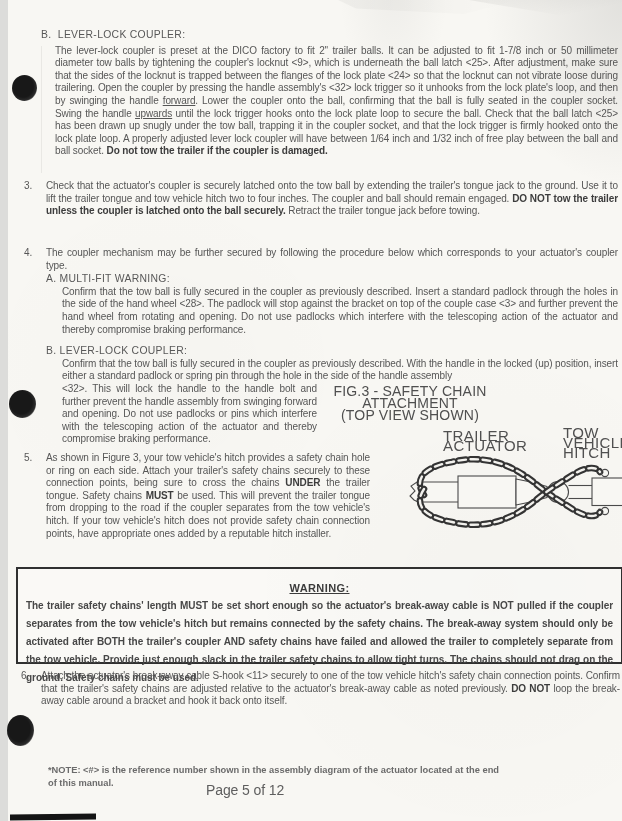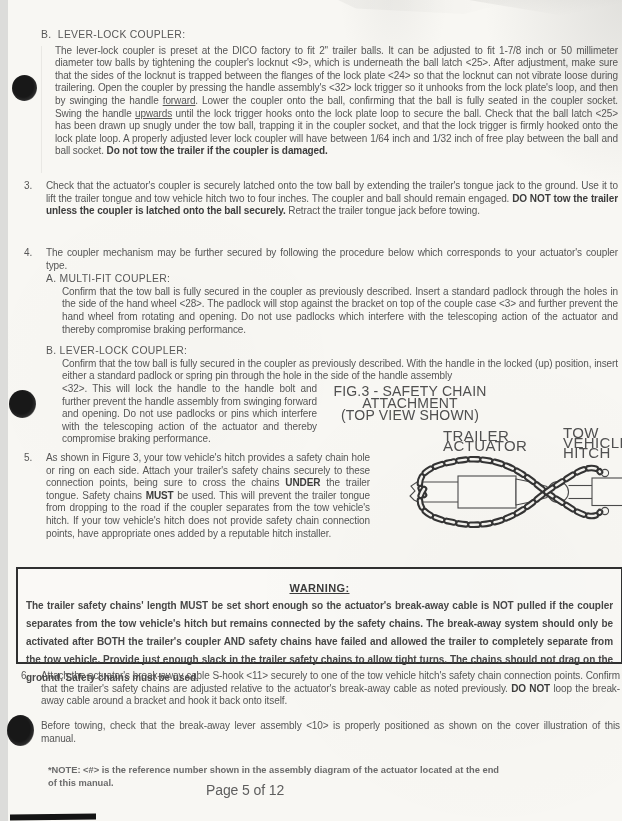--- a/index.html
+++ b/index.html
@@ -113,21 +113,21 @@
   </div>
 
   <div id="item3" class="abs">
     <span class="num">3.</span>
     <div class="itxt just"><span>Check that the actuator's coupler is securely latched onto the tow ball by extending the trailer's tongue jack to the ground.  Use it to lift the trailer tongue and tow vehicle hitch two to four inches.  The coupler and ball should remain engaged.  </span><span class="b">DO NOT tow the trailer unless the coupler is latched onto the ball securely.</span><span>  Retract the trailer tongue jack before towing.</span></div>
   </div>
 
   <div id="item4" class="abs">
     <span class="num">4.</span>
     <div class="itxt just">The coupler mechanism may be further secured by following the procedure below which corresponds to your actuator's coupler type.</div>
-    <div class="subhead heading">A. MULTI-FIT COUPLER:</div>
+    <div class="subhead heading">A. MULTI-FIT WARNING:</div>
     <div class="subpara just">Confirm that the tow ball is fully secured in the coupler as previously described.  Insert a standard padlock through the holes in the side of the hand wheel &lt;28&gt;.  The padlock will stop against the bracket on top of the couple case &lt;3&gt; and further prevent the hand wheel from rotating and opening.  Do not use padlocks which interfere with the telescoping action of the actuator and thereby compromise braking performance.</div>
     <div id="subB-head" class="subhead heading">B. LEVER-LOCK COUPLER:</div>
     <div class="subpara just">Confirm that the tow ball is fully secured in the coupler as previously described.  With the handle in the locked (up) position, insert either a standard padlock or spring pin through the hole in the side of the handle assembly</div>
     <div class="subpara-narrow just">&lt;32&gt;. This will lock the handle to the handle bolt and further prevent the handle assembly from swinging forward and opening.  Do not use padlocks or pins which interfere with the telescoping action of the actuator and thereby compromise braking performance.</div>
   </div>
 
   <div id="figcaption" class="abs">
     <div>FIG.3 - SAFETY CHAIN ATTACHMENT</div>
     <div>(TOP VIEW SHOWN)</div>
   </div>
@@ -173,21 +173,20 @@
   <div id="warning" class="abs">
     <div class="wtitle">WARNING:</div>
     <div class="wbody">The trailer safety chains' length MUST be set short enough so the actuator's break-away cable is NOT pulled if the coupler separates from the tow vehicle's hitch but remains connected by the safety chains.  The break-away system should only be activated after BOTH the trailer's coupler AND safety chains have failed and allowed the trailer to completely separate from the tow vehicle.  Provide just enough slack in the trailer safety chains to allow tight turns.  The chains should not drag on the ground.  Safety chains must be used.</div>
   </div>
 
   <div id="item6" class="abs">
     <span class="num">6.</span>
     <div class="itxt just"><span>Attach the actuator's break-away cable S-hook &lt;11&gt; securely to one of the tow vehicle hitch's safety chain connection points.  Confirm that the trailer's safety chains are adjusted relative to the actuator's break-away cable as noted previously.  </span><span class="b">DO NOT</span><span> loop the break-away cable around a bracket and hook it back onto itself.</span></div>
   </div>
 
-  <div id="item7" class="abs just">Before towing, check that the break-away lever assembly &lt;10&gt; is properly positioned as shown on the cover illustration of this manual.</div>
 
   <div id="note" class="abs">*NOTE: &lt;#&gt; is the reference number shown in the assembly diagram of the actuator located at the end of this manual.</div>
 
   <div id="footer" class="abs">Page 5 of 12</div>
 
   <div id="punch1" class="punch"></div>
   <div id="punch2" class="punch"></div>
   <div id="punch3" class="punch"></div>
   <div id="scanbar" class="abs"></div>
 

